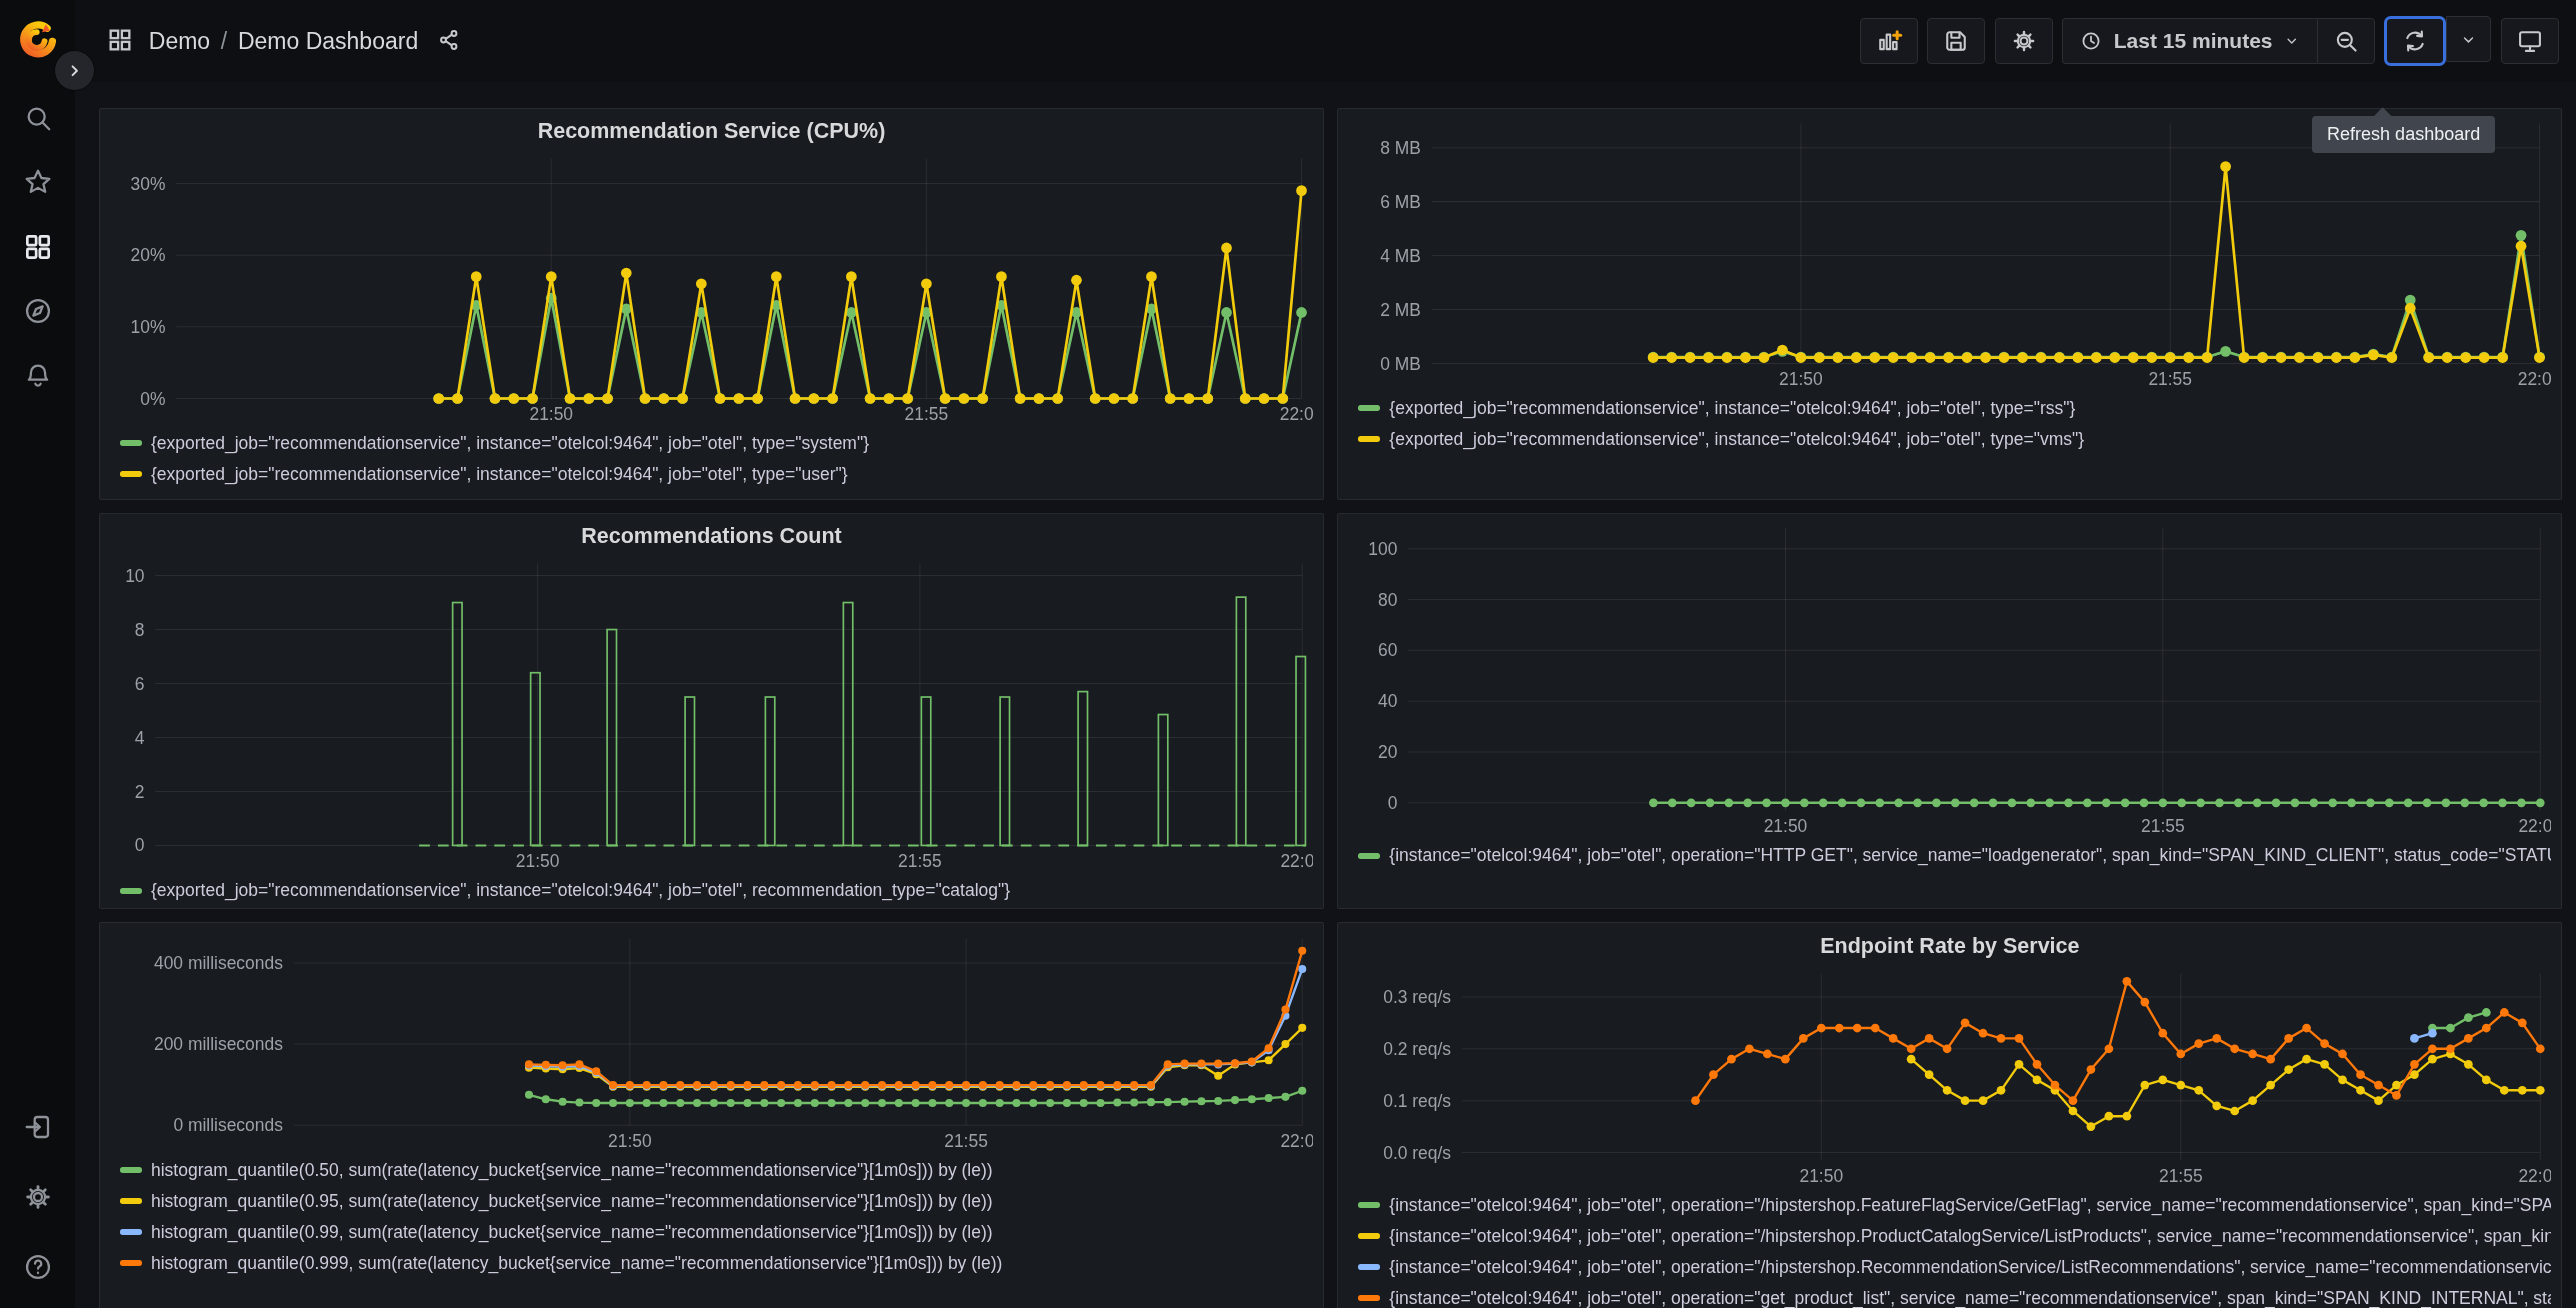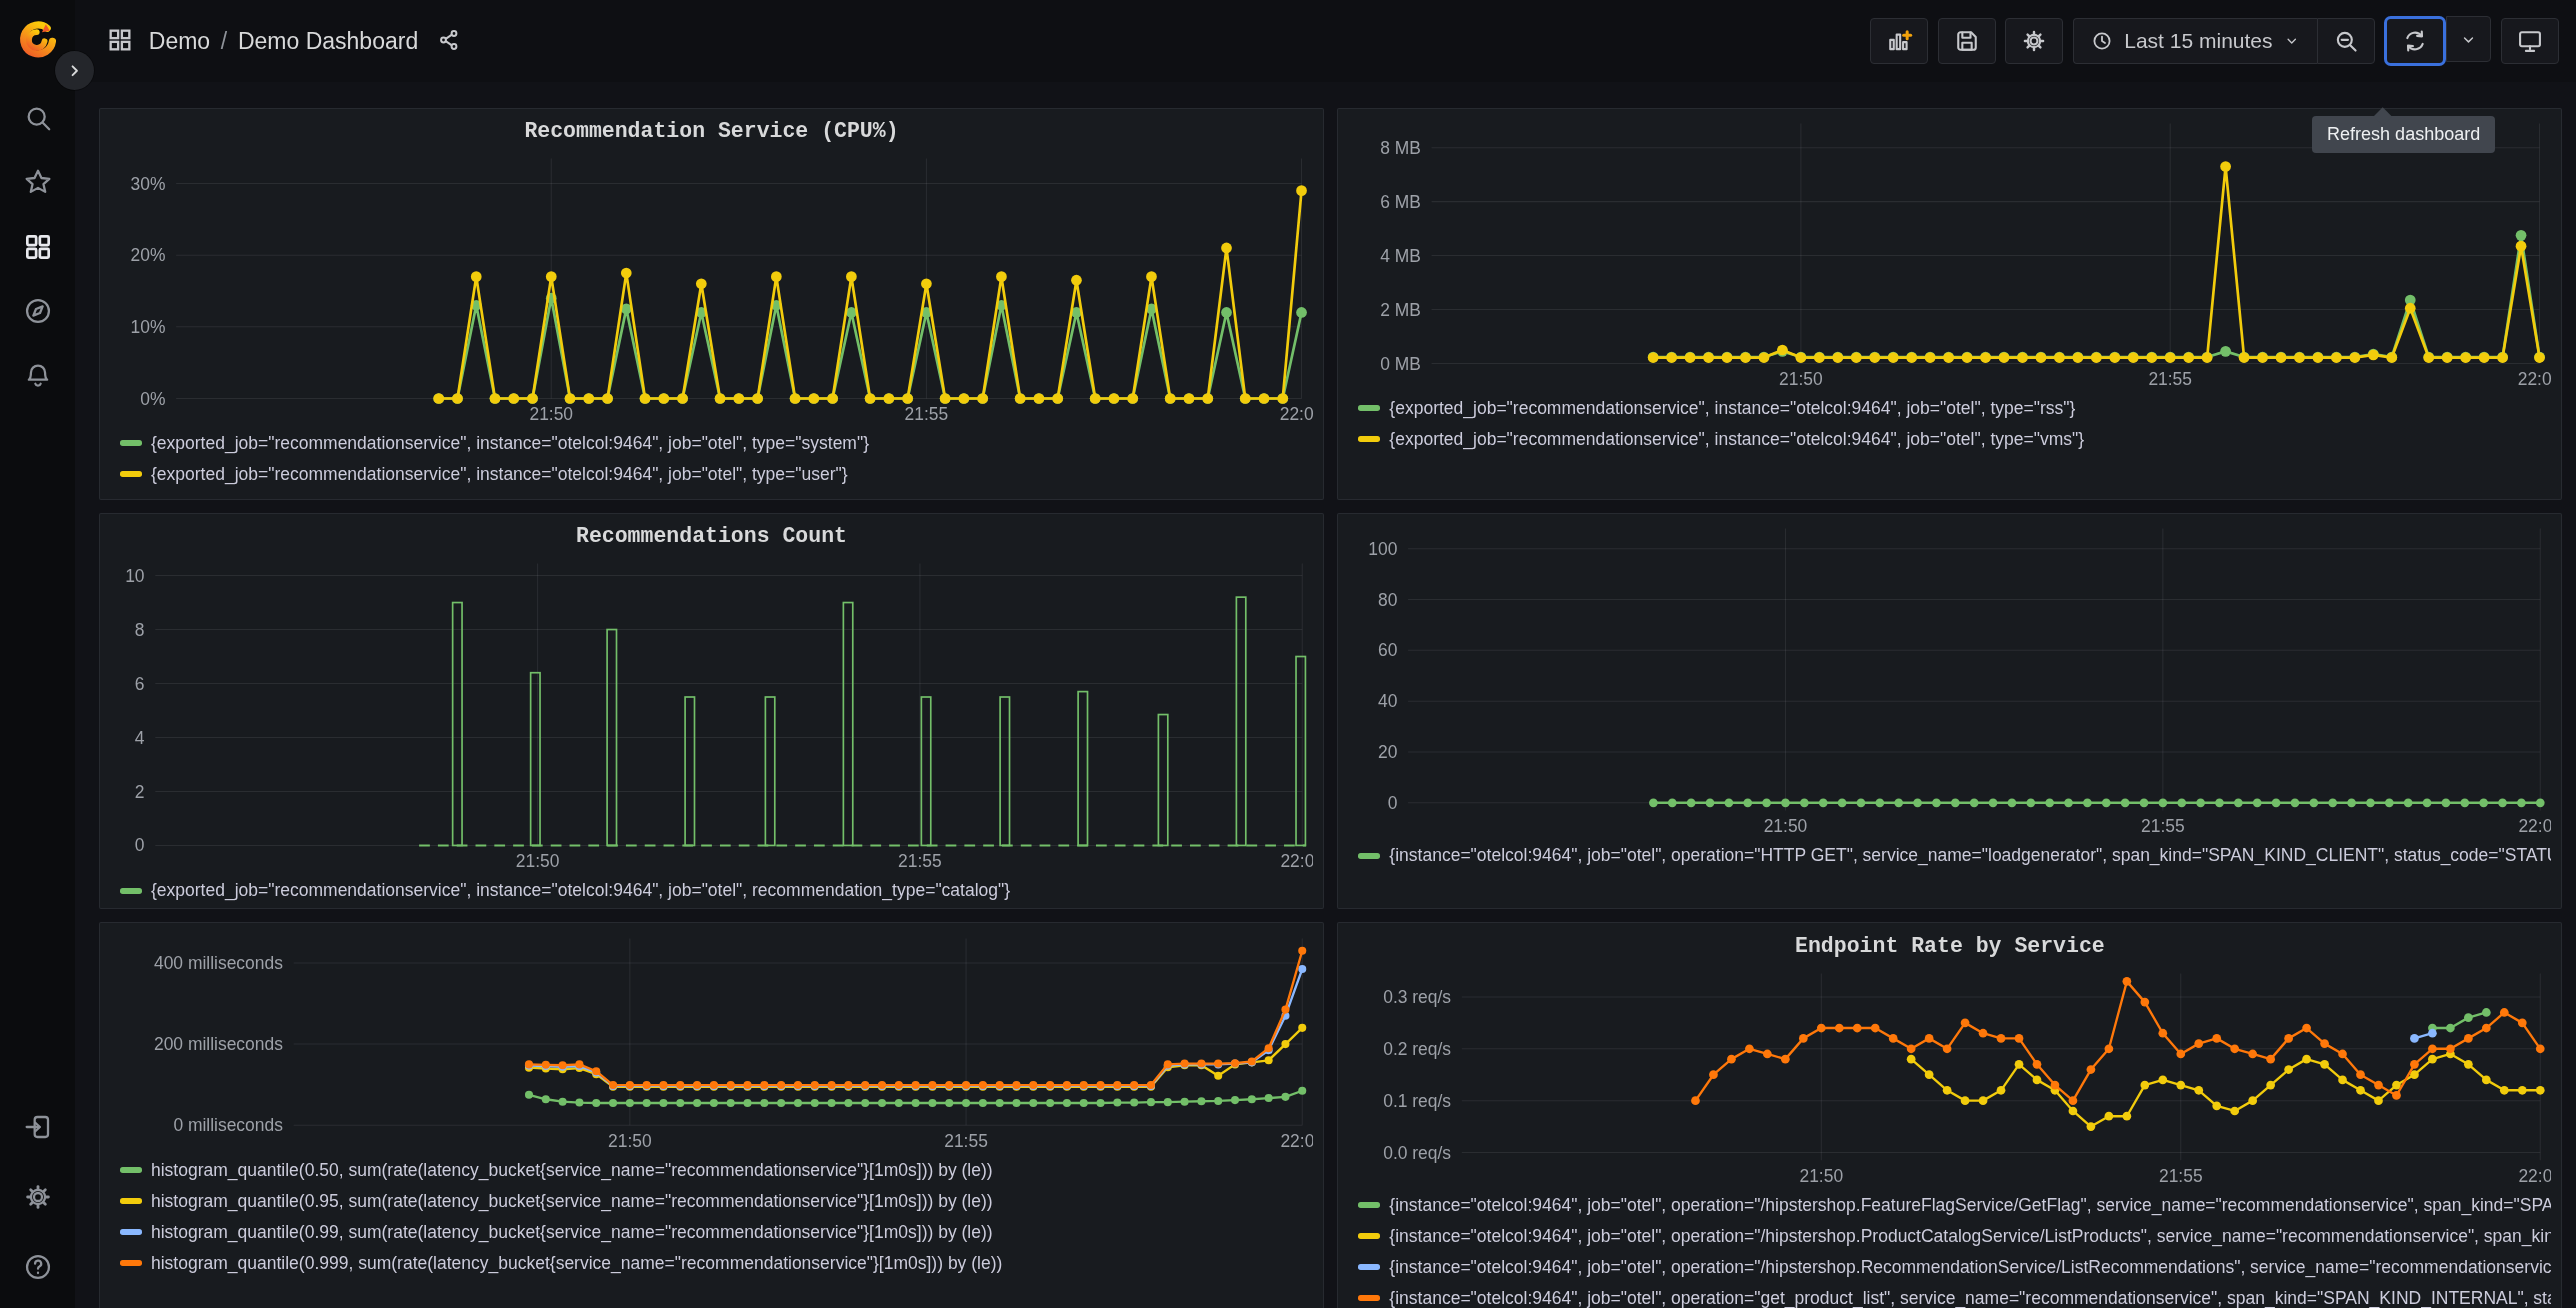--- a/index.html
+++ b/index.html
@@ -23,38 +23,38 @@
   .crumb-wrap{display:flex;align-items:center;gap:14.8px;margin-left:31px;}
   .crumb-wrap .apps-icon svg{width:28px;height:28px;stroke:#c7c8cc;fill:none;stroke-width:2;}
   .crumb{font-size:23px;color:#d8d9da;display:flex;gap:10.7px;align-items:center;text-align:center;}
   .crumb a{color:#d8d9da;text-decoration:none;cursor:pointer;}
   .crumb .sep{color:#8e9299;}
   .share-ic svg{width:24px;height:24px;stroke:#c7c8cc;fill:none;stroke-width:2;margin-left:4px;cursor:pointer;}
   .toolbar{margin-left:auto;margin-right:17.5px;display:flex;align-items:center;gap:9.4px;}
   .tb-btn{height:44px;min-width:56px;background:#17181d;border:0.7px solid #2c2e34;border-radius:4px;
     display:flex;align-items:center;justify-content:center;cursor:pointer;color:#c7c8cc;}
   .tb-btn svg{width:28px;height:28px;stroke:#c7c8cc;fill:none;stroke-width:1.8;stroke-linecap:round;stroke-linejoin:round;}
-  .tb-group{display:flex;}
+  .tb-group{display:flex;font-weight:bold;}
   .tb-group .tb-btn{border-radius:0;border-right-width:0;}
   .tb-group .tb-btn:first-child{border-radius:4px 0 0 4px;}
   .tb-group .tb-btn:last-child{border-radius:0 4px 4px 0;border-right-width:0.7px;}
   .time-btn{padding:0 16px;gap:10.7px;font-size:21px;white-space:nowrap;}
   .refresh-btn{border:3.4px solid #3a70dd !important;border-radius:6.7px !important;}
   .caret-btn{min-width:43px;}
   
   .tooltip{position:absolute;top:79px;right:81px;background:#41464e;color:#eef0f2;font-size:18px;
     padding:8px 14.8px;border-radius:4px;z-index:10;white-space:nowrap;margin-top:37px;}
   .tooltip .arrow{position:absolute;top:-6px;left:64px;width:13.4px;height:13.4px;background:#41464e;transform:rotate(45deg);}
   
   .dash{position:absolute;left:75px;top:82px;right:0;bottom:0;background:#111217;
     padding:25.5px 13.4px 0 24px;display:grid;grid-template-columns:1225px 1225px;
     grid-template-rows:392px 396px 430px;gap:13.4px;}
   .panel{background:#181b1f;border:0.7px solid rgba(204,204,220,.09);border-radius:2px;
     padding:5.4px 10.7px 0;display:flex;flex-direction:column;overflow:hidden;}
-  .panel h2{margin:0;height:35px;line-height:34px;text-align:center;font-size:21.5px;font-weight:600;color:#d8d9da;cursor:pointer;font-family:Liberation Mono, monospace;}
+  .panel h2{margin:0;height:35px;line-height:34px;text-align:center;font-size:21.5px;font-weight:600;color:#d8d9da;cursor:pointer;}
   .legend{display:flex;flex-direction:column;}
   .legend-row{display:flex;align-items:center;gap:9.4px;height:31px;padding-left:9.4px;overflow:hidden;cursor:pointer;}
   .swatch{flex:0 0 21.5px;width:21.5px;height:6px;border-radius:2.7px;}
   .legend-text{font-size:17.5px;color:#ccccdc;white-space:nowrap;overflow:hidden;}
   svg.chart{display:block;}
 </style>
 </head>
 <body>
 
 <div class="app">

